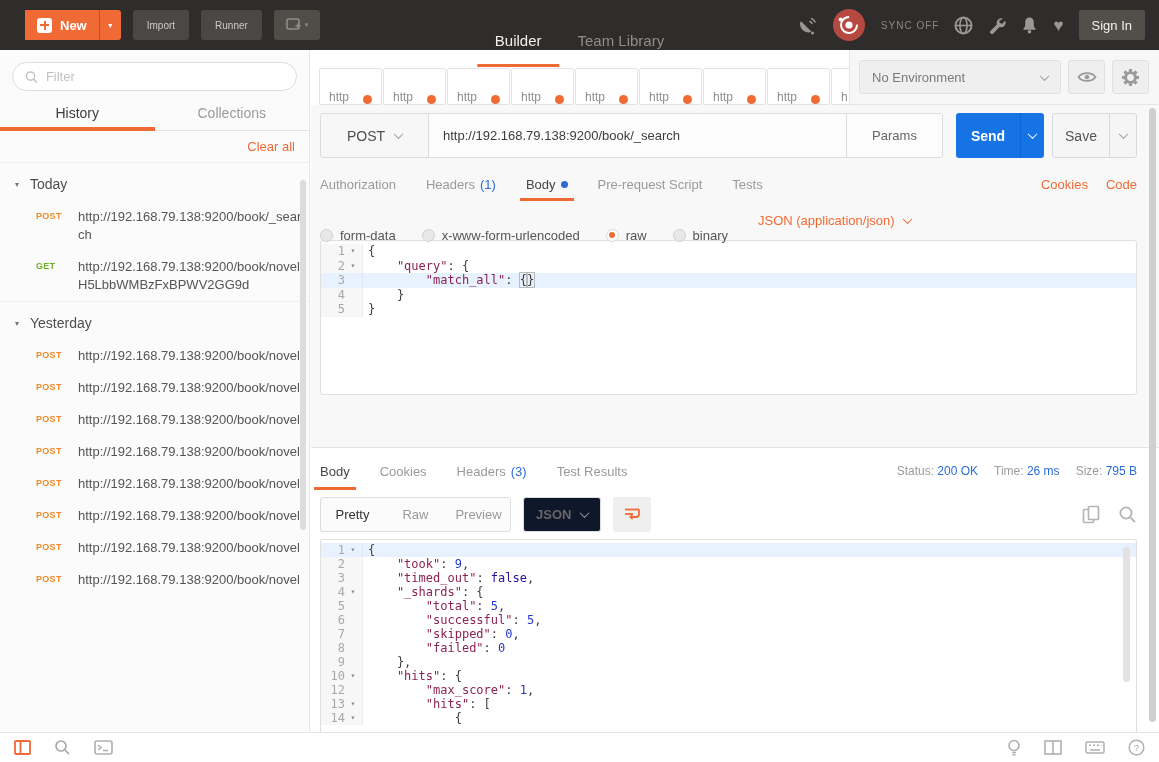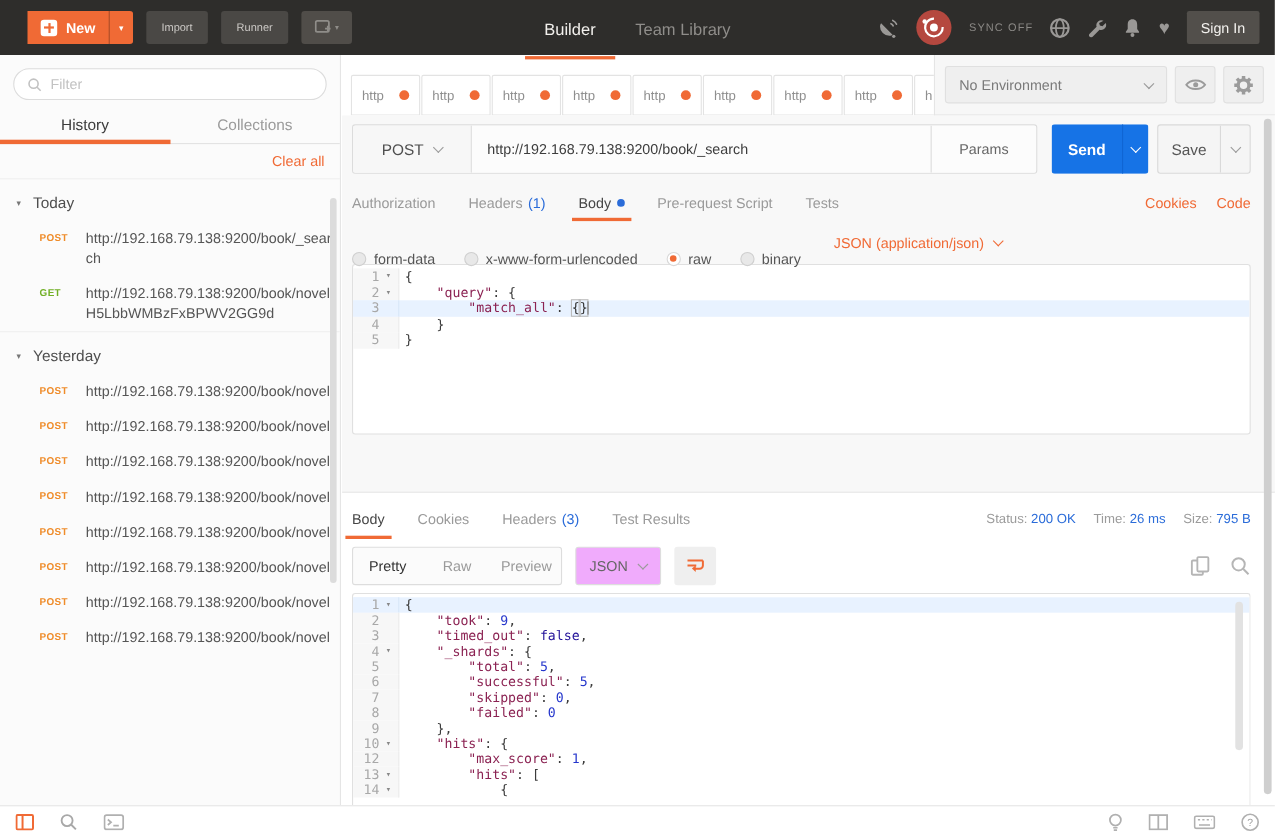--- a/index.html
+++ b/index.html
@@ -12,21 +12,21 @@
   .topbar { position:absolute; top:0; left:0; right:0; height:50px; background:#2e2d2b; display:flex; align-items:center; padding-left:14px; z-index:40; }
   .btn-new-group { display:flex; height:30px; border-radius:3px; overflow:hidden; margin-right:12px;padding-left:11px; }
   .btn-new { background:var(--accent); color:#fff; display:flex; align-items:center; gap:8px; padding:0 12px; font-size:13px; font-weight:bold; cursor:pointer; }
   .plus-box { width:15px; height:15px; background:#fff; border-radius:3px; position:relative; }
   .plus-box::before,.plus-box::after { content:''; position:absolute; background:var(--accent); }
   .plus-box::before { left:3px; right:3px; top:6.5px; height:2px; }
   .plus-box::after { top:3px; bottom:3px; left:6.5px; width:2px; }
   .btn-new-caret { background:var(--accent); border-left:1px solid rgba(0,0,0,.22); width:22px; display:flex; align-items:center; justify-content:center; color:#fff; font-size:8px; cursor:pointer; }
   .dark-btn { height:30px; background:#4a4845; color:#ccc9c6; border-radius:3px; font-size:10px; display:flex; align-items:center; padding:0 14px; margin-right:12px; cursor:pointer; }
   .icon-dark-btn { height:30px; width:46px; background:#504d49; border-radius:3px; display:flex; align-items:center; justify-content:center; gap:3px; cursor:pointer; }
-  .nav-tabs { position:absolute; left:50%; top:4px; transform:translateX(-50%); height:50px; display:flex; }
+  .nav-tabs { position:absolute; left:50%; top:17px; transform:translateX(-50%); height:50px; display:flex; }
   .nav-tab { position:relative; padding:0 18px; line-height:48px; font-size:15px; color:#8f8d8a; cursor:pointer; }
   .nav-tab.active { color:#f2f0ed; }
   .nav-tab.active::after { content:''; position:absolute; left:0; right:0; bottom:0; height:3px; background:var(--accent); }
   .top-right { margin-left:auto; display:flex; align-items:center; gap:15px; padding-right:14px; }
   .sync-label { font-size:10px; letter-spacing:1px; color:#8a8885; }
   .signin-btn { height:30px; background:#524f4b; color:#f2f0ed; font-size:13px; border-radius:2px; display:flex; align-items:center; padding:0 13px; cursor:pointer; }
   .tico { display:flex; align-items:center; justify-content:center; cursor:pointer; }
   .heart-glyph { color:#9a9896; font-size:17px; line-height:1; cursor:pointer; }
 
   
@@ -47,21 +47,21 @@
   .group-label { font-size:14px; color:#4e4e4e; }
   .hist-item { display:flex; padding:7px 0 7px 36px; cursor:pointer; }
   .method { width:32px; font-size:9px; font-weight:bold; letter-spacing:.3px; padding-top:3px; }
   .m-POST { color:#ef8c2a; } .m-GET { color:#71af26; }
   .hist-url { width:226px; margin-left:10px; font-size:13px; line-height:18px; color:#555; word-break:break-all; }
   .sb-thumb { position:absolute; right:3px; top:130px; width:6px; height:350px; background:#dcdcdc; border-radius:3px; }
 
   
   .main { position:absolute; top:50px; left:311px; right:0; bottom:30px; background:#fff; }
   .tabstrip { position:absolute; top:0; left:0; right:310px; height:55px; background:#fff; display:flex; align-items:flex-end; padding-left:8px; overflow:hidden; }
-  .htab { width:63px; height:37px; border:1px solid #e3e3e3; border-radius:2px 2px 0 0; background:#fff; margin-right:1px; display:flex; align-items:center; padding:0 9px; font-size:12px; color:#8f8f8f; cursor:pointer; flex:none; }
+  .htab { width:63px; height:37px; border:1px solid #e3e3e3; border-radius:2px 2px 0 0; background:#fff; margin-right:1px; display:flex; align-items:flex-end; padding:0 9px; font-size:12px; color:#8f8f8f; cursor:pointer; flex:none; }
   .htab .dot { width:9px; height:9px; border-radius:50%; background:var(--accent); margin-left:auto; }
   .htab.partial { width:16px; overflow:hidden; }
   .envbar { position:absolute; top:0; right:0; width:310px; height:55px; background:#f7f7f7; border-left:1px solid #e5e5e5; border-bottom:1px solid #e5e5e5; display:flex; align-items:center; padding:0 10px 0 9px; gap:7px; }
   .env-select { flex:1; height:34px; background:#efefef; border:1px solid #e0e0e0; border-radius:3px; display:flex; align-items:center; padding:0 12px; font-size:13px; color:#7a7a7a; cursor:pointer; }
   .sq-btn { width:37px; height:34px; background:#efefef; border:1px solid #e0e0e0; border-radius:3px; display:flex; align-items:center; justify-content:center; cursor:pointer; }
   .chev { width:7px; height:7px; border-right:1.6px solid #9b9b9b; border-bottom:1.6px solid #9b9b9b; transform:rotate(45deg) translate(-1px,-1px); display:inline-block; }
   .chev.orange { border-color:var(--accent); }
   .chev.white { border-color:#fff; }
 
   .request-area { position:absolute; top:55px; left:0; right:0; height:343px; background:#f8f8f8; border-bottom:1px solid #e3e3e3; padding:8px 22px 0 9px; }
@@ -114,21 +114,21 @@
   
   .response-sec { position:absolute; top:398px; left:0; right:0; bottom:0; background:#fff; display:flex; flex-direction:column; padding:0 22px 0 9px; overflow:hidden; }
   .resp-meta-row { display:flex; align-items:center; height:46px; flex:none; }
   .resp-meta { margin-left:auto; display:flex; gap:16px; }
   .meta-item { font-size:12px; color:#9b9b9b; }
   .meta-item b { font-weight:normal; color:var(--blue); }
   .resp-toolbar { display:flex; align-items:center; height:40px; flex:none; }
   .view-group { display:flex; border:1px solid #ddd; border-radius:3px; background:#fbfbfb; height:35px; overflow:hidden; }
   .view-btn { width:63px; display:flex; align-items:center; justify-content:center; font-size:13px; color:#9a9a9a; cursor:pointer; }
   .view-btn.active { color:#333; }
-  .fmt-select { margin-left:12px; height:35px; background:#f0abfc; border:1px solid #ddd; border-radius:3px; display:flex; align-items:center; gap:10px; padding:0 12px; font-size:13px; color:#666; cursor:pointer; }
+  .fmt-select { margin-left:12px; height:35px; background:#0f172a; border:1px solid #ddd; border-radius:3px; display:flex; align-items:center; gap:10px; padding:0 12px; font-size:13px; color:#666; cursor:pointer;font-weight:bold; }
   .wrap-btn { margin-left:12px; width:38px; height:35px; background:#efefef; border-radius:3px; display:flex; align-items:center; justify-content:center; cursor:pointer; }
   .resp-icons { margin-left:auto; display:flex; gap:17px; }
   .editor.resp-ed { flex:1; margin-top:5px; padding-top:3px; position:relative; border-bottom:none; border-radius:3px 3px 0 0; }
   .resp-thumb { position:absolute; right:6px; top:7px; width:7px; height:135px; background:#e2e2e2; border-radius:4px; }
 
   
   .statusbar { position:absolute; left:0; right:0; bottom:0; height:30px; background:#fff; border-top:1px solid #e5e5e5; display:flex; align-items:center; padding:0 14px; z-index:41; }
   .sb-left { display:flex; align-items:center; gap:23px; }
   .sb-right { margin-left:auto; display:flex; align-items:center; gap:23px; }
   .win-thumb { position:absolute; right:3px; top:108px; width:7px; height:614px; background:#cfcfcf; border-radius:4px; z-index:50; }

